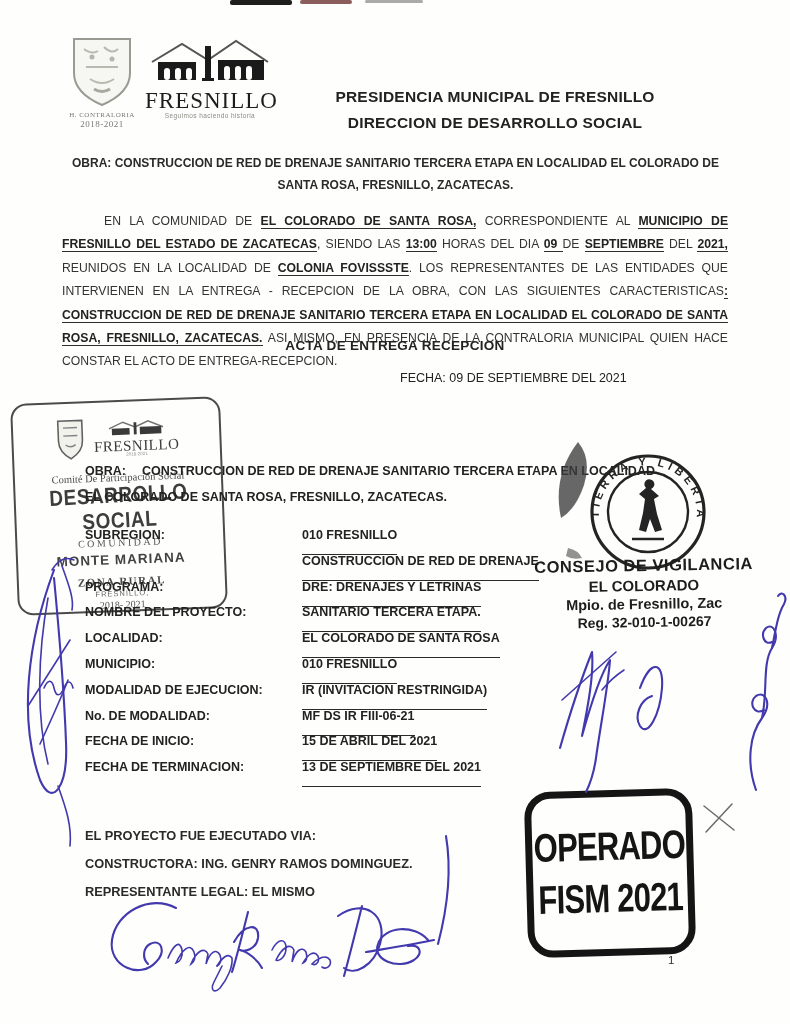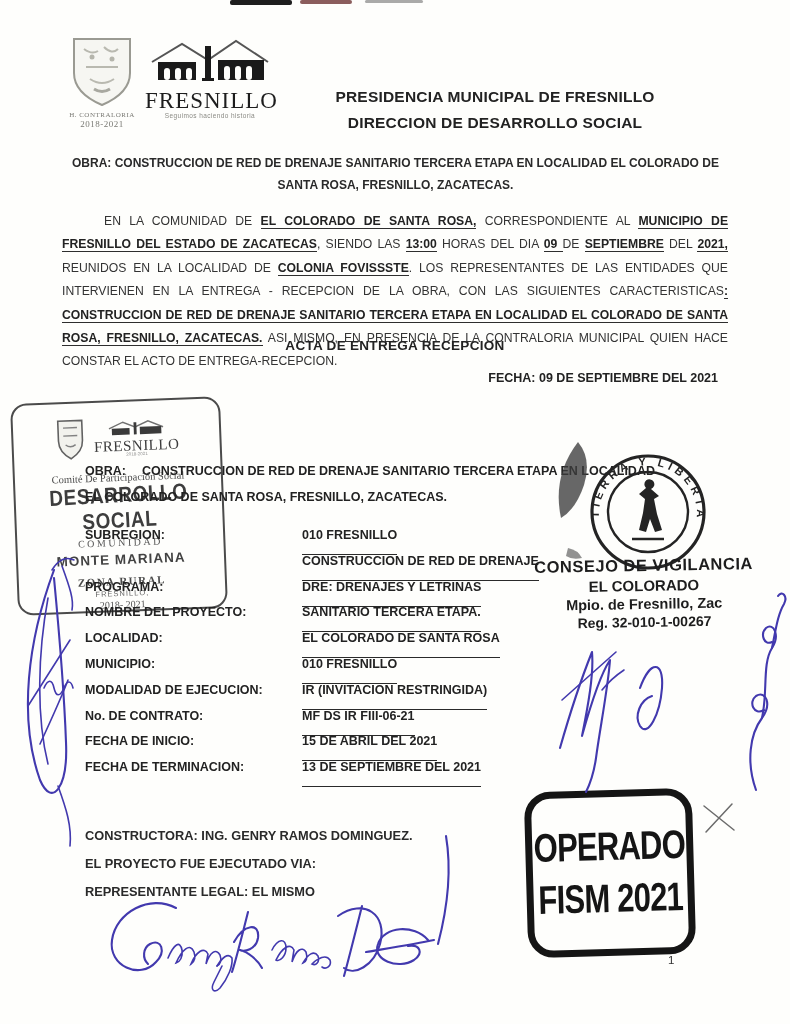--- a/index.html
+++ b/index.html
@@ -22,21 +22,21 @@
 
   .obra-heading{left:68px;top:152px;width:655px;text-align:center;font-size:12px;font-weight:bold;
                 line-height:22px;color:#2a2a2a;}
 
   .body-par{left:62px;top:210px;width:666px;font-size:12.2px;line-height:23.4px;text-align:justify;
             text-indent:42px;color:#333;}
   .seg{font-weight:normal;}
   .seg-u{font-weight:bold;color:#222;border-bottom:1.6px solid #2e2e2e;}
 
   .acta-title{left:0;top:338px;width:790px;text-align:center;font-size:13.5px;font-weight:bold;color:#222;letter-spacing:.3px;}
-  .fecha-line{left:400px;top:371px;width:318px;text-align:right;font-size:12.5px;font-weight:bold;color:#222;}
+  .fecha-line{left:400px;top:371px;width:318px;font-size:12.5px;font-weight:normal;color:#222;}
 
   
   .comm-stamp{left:14px;top:400px;width:210px;height:212px;border:2.5px solid #3c3c3c;border-radius:16px;
               transform:rotate(-2.2deg);text-align:center;color:#333;opacity:.92;padding-top:6px;box-sizing:border-box;}
   .comm-head{display:flex;justify-content:center;align-items:center;gap:6px;height:62px;}
   .comm-fres{font-family:"Liberation Serif",serif;font-size:15px;color:#2c2c2c;letter-spacing:.5px;line-height:12px;}
   .comm-fres-tag{font-size:4.5px;color:#888;}
   .comm-comite{font-family:"Liberation Serif",serif;font-size:10.5px;color:#3a3a3a;margin-top:2px;}
   .comm-big{font-size:19px;font-weight:bold;letter-spacing:.5px;color:#2d2d2d;transform:rotate(-1deg) scaleY(1.15);margin-top:3px;}
   .comm-comunidad{font-family:"Liberation Serif",serif;font-size:10px;letter-spacing:2.5px;color:#444;margin-top:7px;}
@@ -181,21 +181,21 @@
       </div>
       <div class="form-row">
         <span class="f-label">MUNICIPIO:</span>
         <span class="f-value">010 FRESNILLO</span>
       </div>
       <div class="form-row">
         <span class="f-label">MODALIDAD DE EJECUCION:</span>
         <span class="f-value">IR (INVITACION RESTRINGIDA)</span>
       </div>
       <div class="form-row">
-        <span class="f-label">No. DE CONTRATO:</span>
+        <span class="f-label">No. DE MODALIDAD:</span>
         <span class="f-value">MF DS IR FIII-06-21</span>
       </div>
       <div class="form-row">
         <span class="f-label">FECHA DE INICIO:</span>
         <span class="f-value">15 DE ABRIL DEL 2021</span>
       </div>
       <div class="form-row">
         <span class="f-label">FECHA DE TERMINACION:</span>
         <span class="f-value">13 DE SEPTIEMBRE DEL 2021</span>
       </div>
@@ -219,22 +219,22 @@
   </svg>
 
   <div class="abs vig-lines">
     <div class="vig-l1">CONSEJO DE VIGILANCIA</div>
     <div class="vig-l2">EL COLORADO</div>
     <div class="vig-l3">Mpio. de Fresnillo, Zac</div>
     <div class="vig-l4">Reg. 32-010-1-00267</div>
   </div>
 
   <div class="abs exec-block">
+    <div class="exec-line">EL PROYECTO FUE EJECUTADO VIA:</div>
     <div class="exec-line">CONSTRUCTORA: ING. GENRY RAMOS DOMINGUEZ.</div>
-    <div class="exec-line">EL PROYECTO FUE EJECUTADO VIA:</div>
     <div class="exec-line">REPRESENTANTE LEGAL: EL MISMO</div>
   </div>
 
   <div class="abs operado">
     <div class="op-line">OPERADO</div>
     <div class="op-line">FISM 2021</div>
   </div>
 
   <div class="abs page-num">1</div>
 

